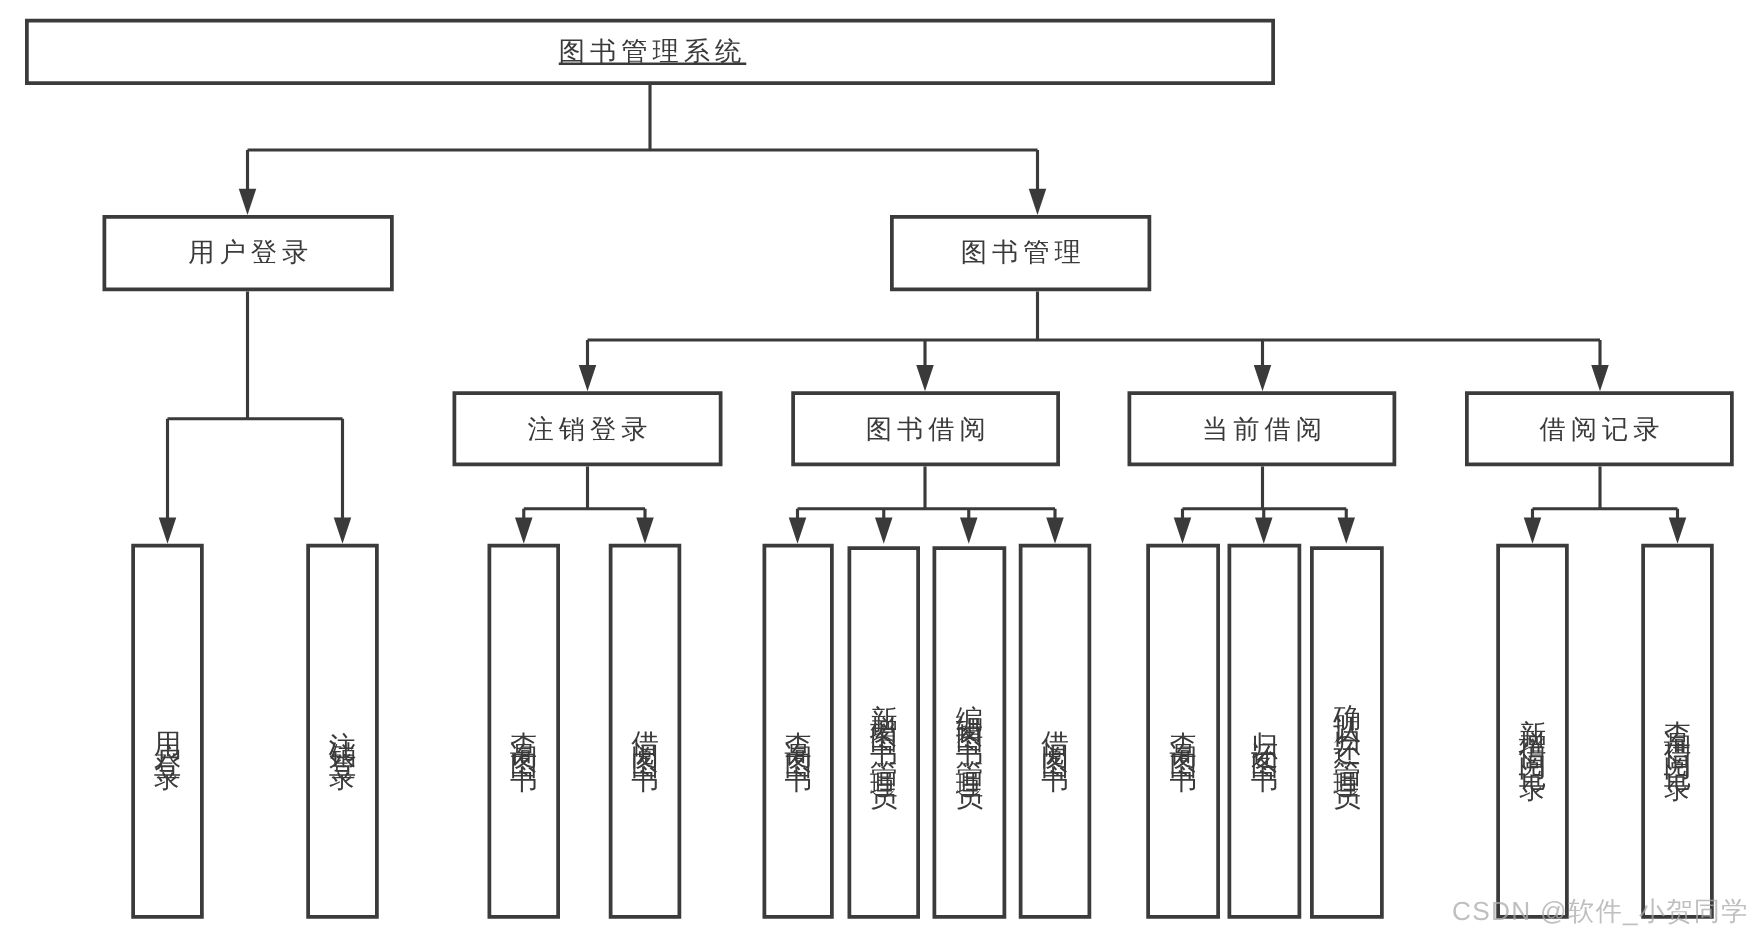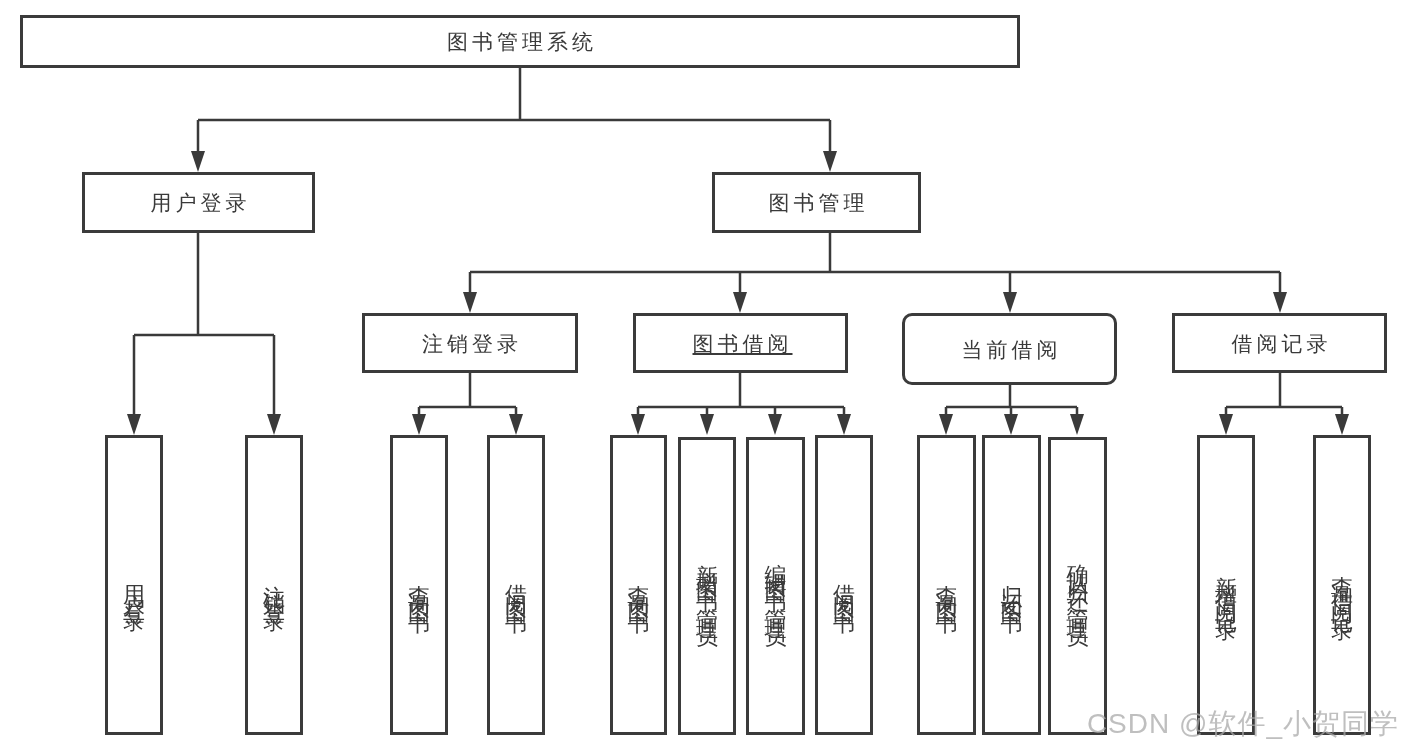--- a/index.html
+++ b/index.html
@@ -36,21 +36,21 @@
     writing-mode: vertical-rl;
     font-size: 22px;
     letter-spacing: 9px;
     text-indent: 0;
     white-space: normal;
   }
   .watermark {
     position: absolute;
     right: 6px;
     bottom: 4px;
-    font-size: 28px;
+    font-size: 21px;
     letter-spacing: 1px;
     color: rgba(170,170,170,0.75);
     z-index: 3;
     pointer-events: none;
   }
 </style>
 </head>
 <body>
 
 <div class="stage">
@@ -82,28 +82,28 @@
       <use href="#ah" x="775" y="435"></use>
       <use href="#ah" x="844" y="435"></use>
       <use href="#ah" x="946" y="435"></use>
       <use href="#ah" x="1011" y="435"></use>
       <use href="#ah" x="1077" y="435"></use>
       <use href="#ah" x="1226" y="435"></use>
       <use href="#ah" x="1342" y="435"></use>
     </g>
   </svg>
 
-  <div class="box" style="left:20px; top:15px; width:1000px; height:53px;">图书管理系统</div>
+  <div class="box" style="left:20px; top:15px; width:1000px; height:53px;text-decoration:underline;">图书管理系统</div>
 
   <div class="box" style="left:82px; top:172px; width:233px; height:61px;">用户登录</div>
   <div class="box" style="left:712px; top:172px; width:209px; height:61px;">图书管理</div>
 
   <div class="box" style="left:362px; top:313px; width:216px; height:60px;">注销登录</div>
-  <div class="box" style="left:633px; top:313px; width:215px; height:60px;text-decoration:underline;">图书借阅</div>
-  <div class="box" style="left:902px; top:313px; width:215px; height:72px;border-radius:10px;">当前借阅</div>
+  <div class="box" style="left:633px; top:313px; width:215px; height:60px;">图书借阅</div>
+  <div class="box" style="left:902px; top:313px; width:215px; height:60px;">当前借阅</div>
   <div class="box" style="left:1172px; top:313px; width:215px; height:60px;">借阅记录</div>
 
   <div class="box v" style="left:105px; top:435px; width:58px; height:300px;">用户登录</div>
   <div class="box v" style="left:245px; top:435px; width:58px; height:300px;">注销登录</div>
 
   <div class="box v" style="left:390px; top:435px; width:58px; height:300px;">查询图书</div>
   <div class="box v" style="left:487px; top:435px; width:58px; height:300px;">借阅图书</div>
 
   <div class="box v" style="left:610px; top:435px; width:57px; height:300px;">查询图书</div>
   <div class="box v" style="left:678px; top:437px; width:58px; height:298px;">新增图书（管理员）</div>

